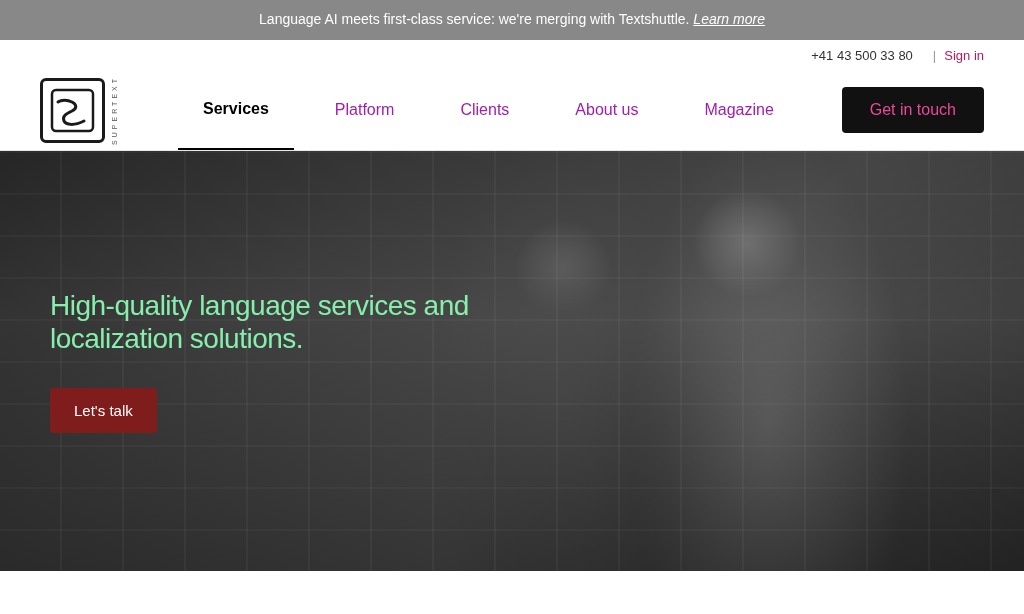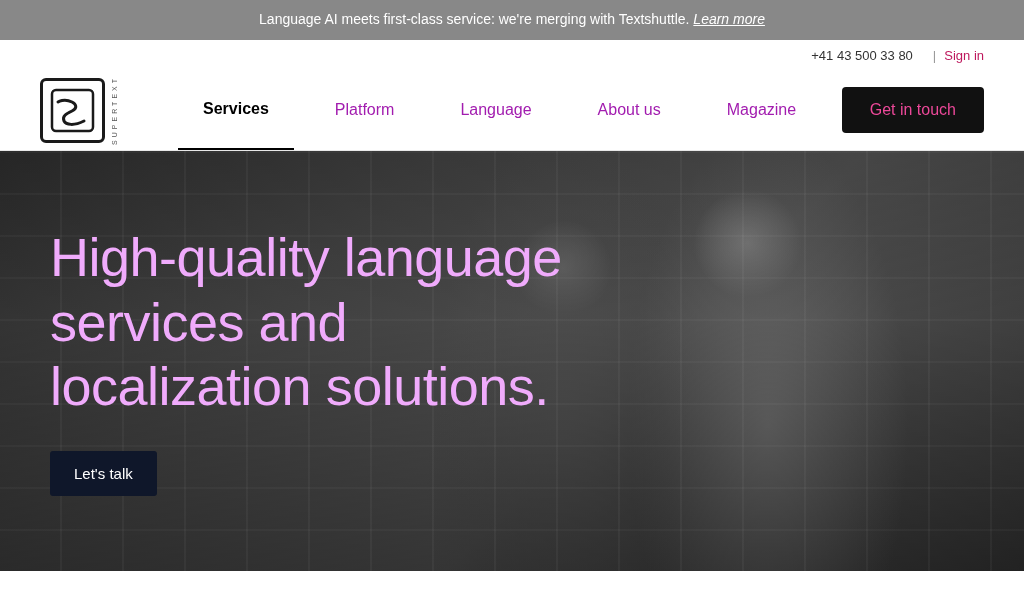--- a/index.html
+++ b/index.html
@@ -205,30 +205,30 @@
     }
 
     .hero-content {
       position: relative;
       z-index: 2;
       padding: 0 50px;
       max-width: 620px;
     }
 
     .hero-headline {
-      font-size: 54px;
+      font-size: 28px;
       font-weight: 300;
-      color: #f0abfc;
+      color: #86efac;
       line-height: 1.2;
       margin-bottom: 32px;
       letter-spacing: -0.5px;
     }
 
     .hero-cta-btn {
-      background: #0f172a;
+      background: #7f1d1d;
       color: #fff;
       border: none;
       padding: 14px 24px;
       font-size: 15px;
       cursor: pointer;
       border-radius: 3px;
       font-weight: 400;
     }
   </style>
 </head>
@@ -256,21 +256,21 @@
     </div>
     <span class="logo-text">SUPERTEXT</span>
   </a>
 
   <nav class="main-nav">
 
     <a class="nav-item active" href="#">Services</a>
 
     <a class="nav-item" href="#">Platform</a>
 
-    <a class="nav-item" href="#">Language</a>
+    <a class="nav-item" href="#">Clients</a>
 
     <a class="nav-item" href="#">About us</a>
 
     <a class="nav-item" href="#">Magazine</a>
 
     <a class="nav-cta" href="#">Get in touch</a>
   </nav>
 </header>
 
 <section class="hero">

